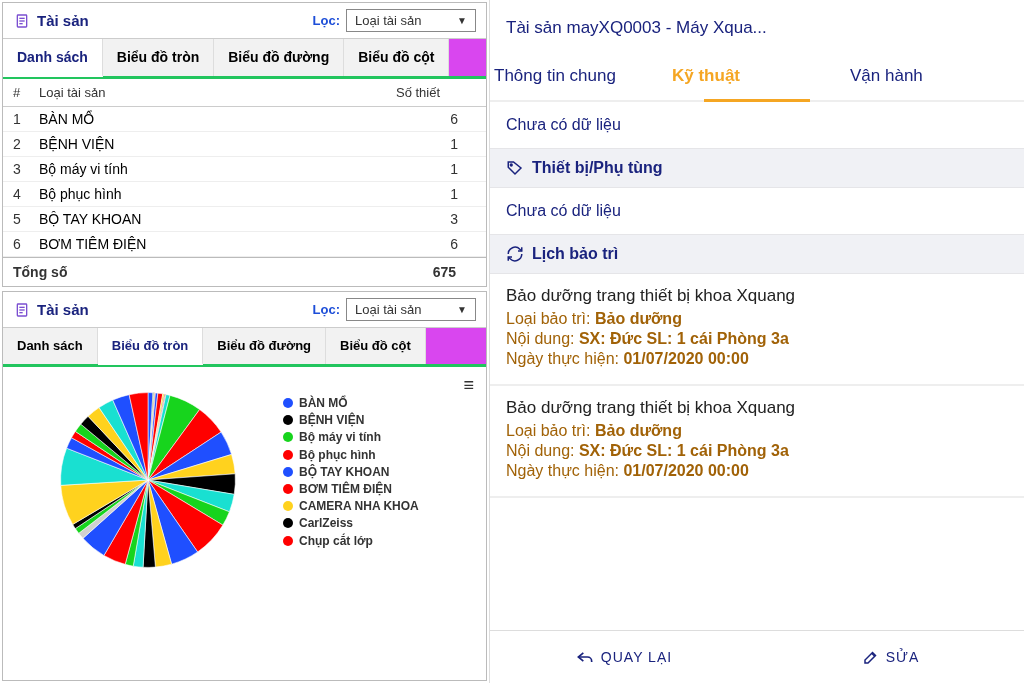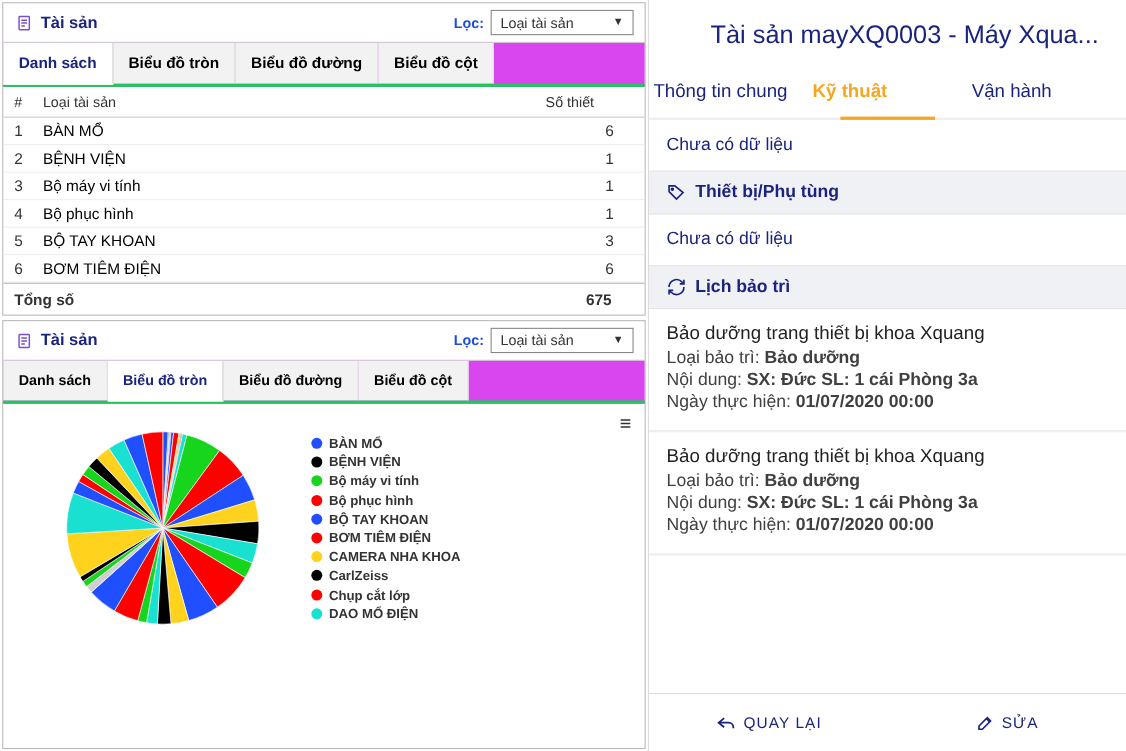--- a/index.html
+++ b/index.html
@@ -1,17 +1,17 @@
 <!DOCTYPE html>
 <html><head>
 <meta charset="utf-8">
 <style>
 * { box-sizing: border-box; margin: 0; padding: 0; }
 body { font-family: -apple-system, BlinkMacSystemFont, "Segoe UI", Arial, sans-serif; font-size: 14px; background: #fff; color: #333; width: 1024px; height: 683px; display: flex; overflow: hidden; }
-.left-col { width: 590px; display: flex; flex-direction: column; border-right: 1px solid #ddd; }
+.left-col { width: 490px; display: flex; flex-direction: column; border-right: 1px solid #ddd; }
 .right-col { flex: 1; display: flex; flex-direction: column; }
 
 .panel { border: 1px solid #bbb; margin: 2px; background: #fff; }
 .panel-header { display: flex; align-items: center; padding: 6px 10px; border-bottom: 1px solid #ccc; }
 .panel-header .icon-wrap { width: 18px; height: 18px; margin-right: 6px; display:flex; align-items:center; justify-content:center; }
 .panel-title { font-weight: 700; color: #1a237e; font-size: 15px; flex: 1; }
 .filter-label { font-weight: 700; font-size: 13px; margin-right: 6px; color:#1d4ed8; }
 .dropdown { display: inline-flex; align-items: center; border: 1px solid #888; padding: 3px 8px; font-size: 13px; background: #fff; min-width: 130px; justify-content: space-between; cursor: pointer; }
 .dropdown .dd-caret { margin-left: 14px; font-size: 10px; }
 
@@ -38,32 +38,32 @@
 .hamburger { position: absolute; right: 12px; top: 8px; cursor: pointer; font-size: 18px; font-weight: 700; }
 .chart-body { display: flex; padding: 4px 10px 8px 10px; align-items: flex-start; }
 .pie-slot { width: 270px; display:flex; justify-content:center; }
 .legend { flex: 1; font-size: 12px; line-height: 1.35; font-weight: 700; padding-top: 10px; }
 .legend-item { display: flex; align-items: center; margin-bottom: 1px; }
 .legend-sw { width: 10px; height: 10px; border-radius: 50%; margin-right: 6px; flex-shrink: 0; }
 .pager { text-align: left; font-size: 13px; font-weight: 700; padding: 2px 0 2px 0; }
 .pager .arr { cursor: pointer; font-size: 13px; }
 
 .right-header { background: #fff; padding: 18px 16px 14px 16px; }
-.right-title { font-size: 23px; color: #1a237e; font-weight: 400; margin-left: 40px; }
+.right-title { font-size: 17px; color: #1a237e; font-weight: 400; }
 .right-tabs { display: flex; border-bottom: 2px solid #eee; }
 .right-tab { flex: 1; text-align: left; padding: 14px 4px; font-size: 17px; color: #1a237e; cursor: pointer; position: relative; }
 .right-tab.active { color: #f5a623; font-weight: 600; }
 .right-tab.active::after { content: ""; position: absolute; left: 20%; right: 20%; bottom: -2px; height: 3px; background: #f5a623; }
 
 .section-strip { background: #f0f1f5; padding: 10px 16px; font-weight: 700; color: #1a237e; font-size: 16px; display: flex; align-items: center; border-top: 1px solid #e5e5e8; border-bottom: 1px solid #e5e5e8; }
 .section-strip .sicon { margin-right: 8px; display:inline-flex; }
 .data-block { padding: 14px 16px; font-size: 16px; color: #1a237e; }
 .maint-item { padding: 12px 16px 14px 16px; border-bottom: 2px solid #eee; }
 .maint-item .mtitle { font-size: 17px; color: #222; margin-bottom: 4px; }
-.maint-item .mline { font-size: 16px; color: #404040; margin-bottom: 2px; }
+.maint-item .mline { font-size: 16px; color: #a16207; margin-bottom: 2px; }
 .maint-item .mline b { font-weight: 700; }
 
 .right-footer { display: flex; border-top: 1px solid #ddd; margin-top: auto; }
 .rf-btn { flex: 1; text-align: center; padding: 16px 4px; font-size: 14px; color: #1a237e; cursor: pointer; display: flex; align-items: center; justify-content: center; gap: 6px; letter-spacing: 1px; }
 .rf-btn .ficon { display:inline-flex; }
 </style>
 </head>
 <body>
 
 <div class="left-col">
@@ -236,24 +236,20 @@
               <span>CAMERA NHA KHOA</span>
             </div>
             <div class="legend-item">
               <span class="legend-sw" style="background:#000000"></span>
               <span>CarlZeiss</span>
             </div>
             <div class="legend-item">
               <span class="legend-sw" style="background:#ff0000"></span>
               <span>Chụp cắt lớp</span>
             </div>
-            <div class="legend-item">
-              <span class="legend-sw" style="background:#19e0d1"></span>
-              <span>DAO MỔ ĐIỆN</span>
-            </div>
           </div>
       </div>
     </div>
   </div>
 </div>
 
 <div class="right-col">
   <div class="right-header">
     <div class="right-title">Tài sản mayXQ0003 - Máy Xqua...</div>
   </div>

